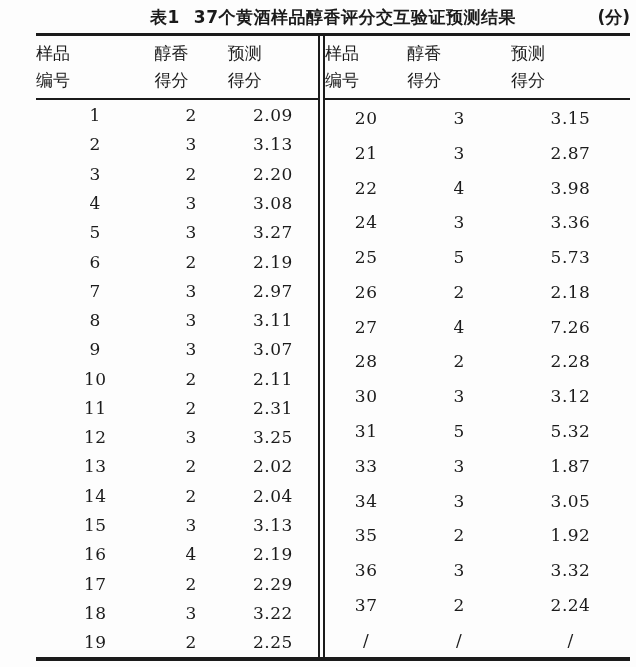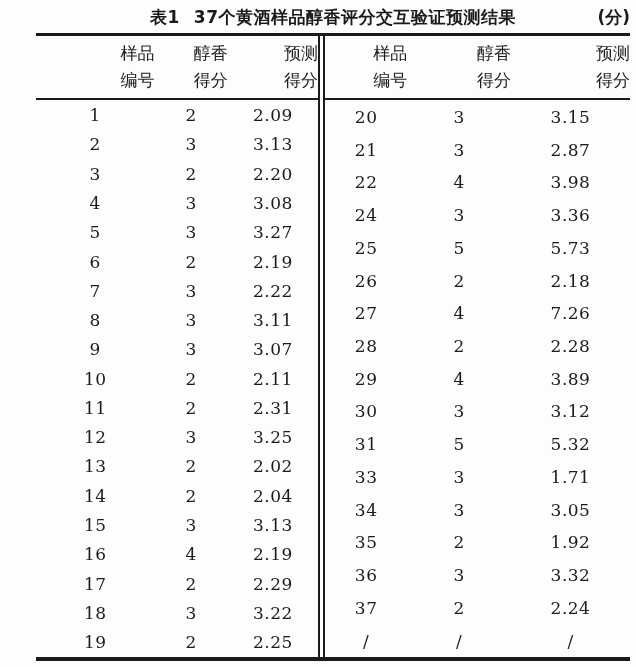--- a/index.html
+++ b/index.html
@@ -50,21 +50,21 @@
   }
   table{
     width:100%;height:100%;
     border-collapse:collapse;table-layout:fixed;
   }
   .half.left  col.c1{width:42%;} .half.left  col.c2{width:26%;} .half.left  col.c3{width:32%;}
   .half.right col.c1{width:27%;} .half.right col.c2{width:34%;} .half.right col.c3{width:39%;}
   thead th{
     height:62px;
     font-weight:normal;font-size:17px;
-    text-align:right;vertical-align:middle;
+    text-align:left;vertical-align:middle;
     border-bottom:2px solid var(--ink);
     padding:0;
     margin-top:28px;
   }
   thead th .hl{display:block;line-height:27px;}
   tbody td{
     font-size:17px;
     text-align:center;vertical-align:middle;
     padding:0;
     letter-spacing:0.5px;
@@ -135,21 +135,21 @@
               <td>3.27</td>
             </tr>
             <tr>
               <td>6</td>
               <td>2</td>
               <td>2.19</td>
             </tr>
             <tr>
               <td>7</td>
               <td>3</td>
-              <td>2.22</td>
+              <td>2.97</td>
             </tr>
             <tr>
               <td>8</td>
               <td>3</td>
               <td>3.11</td>
             </tr>
             <tr>
               <td>9</td>
               <td>3</td>
               <td>3.07</td>
@@ -268,38 +268,33 @@
               <td>27</td>
               <td>4</td>
               <td>7.26</td>
             </tr>
             <tr>
               <td>28</td>
               <td>2</td>
               <td>2.28</td>
             </tr>
             <tr>
-              <td>29</td>
-              <td>4</td>
-              <td>3.89</td>
-            </tr>
-            <tr>
               <td>30</td>
               <td>3</td>
               <td>3.12</td>
             </tr>
             <tr>
               <td>31</td>
               <td>5</td>
               <td>5.32</td>
             </tr>
             <tr>
               <td>33</td>
               <td>3</td>
-              <td>1.71</td>
+              <td>1.87</td>
             </tr>
             <tr>
               <td>34</td>
               <td>3</td>
               <td>3.05</td>
             </tr>
             <tr>
               <td>35</td>
               <td>2</td>
               <td>1.92</td>

